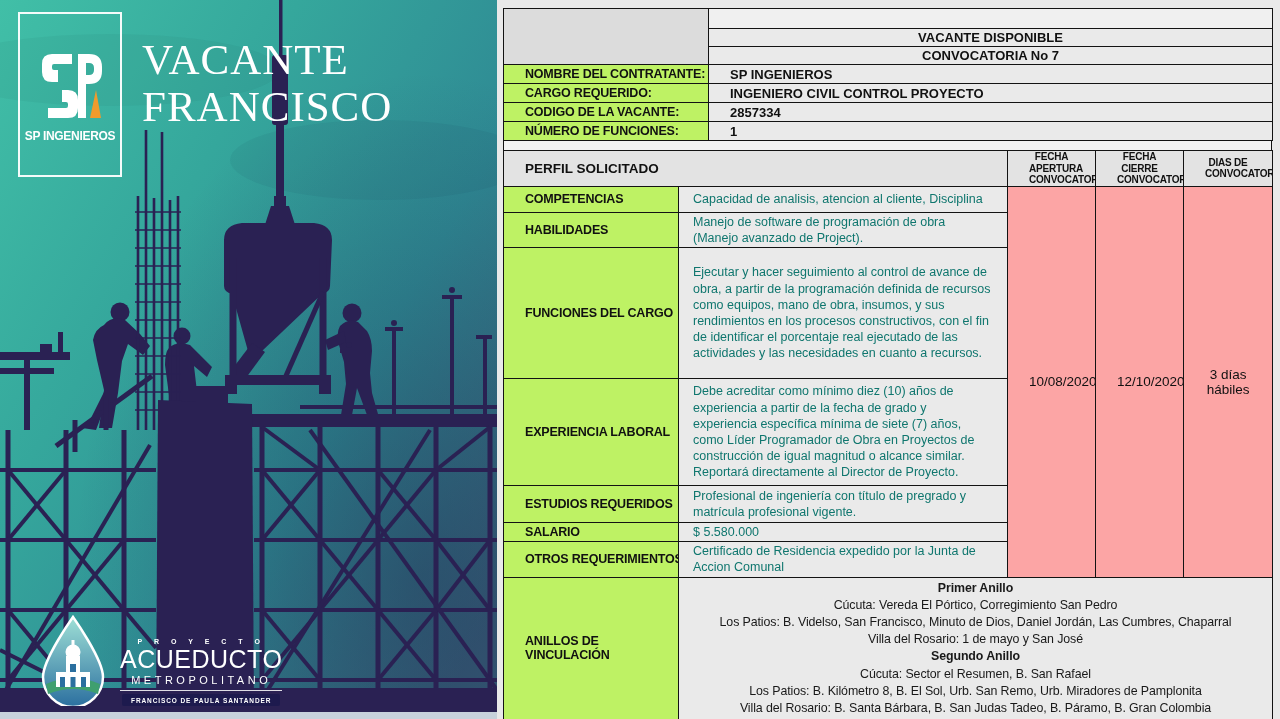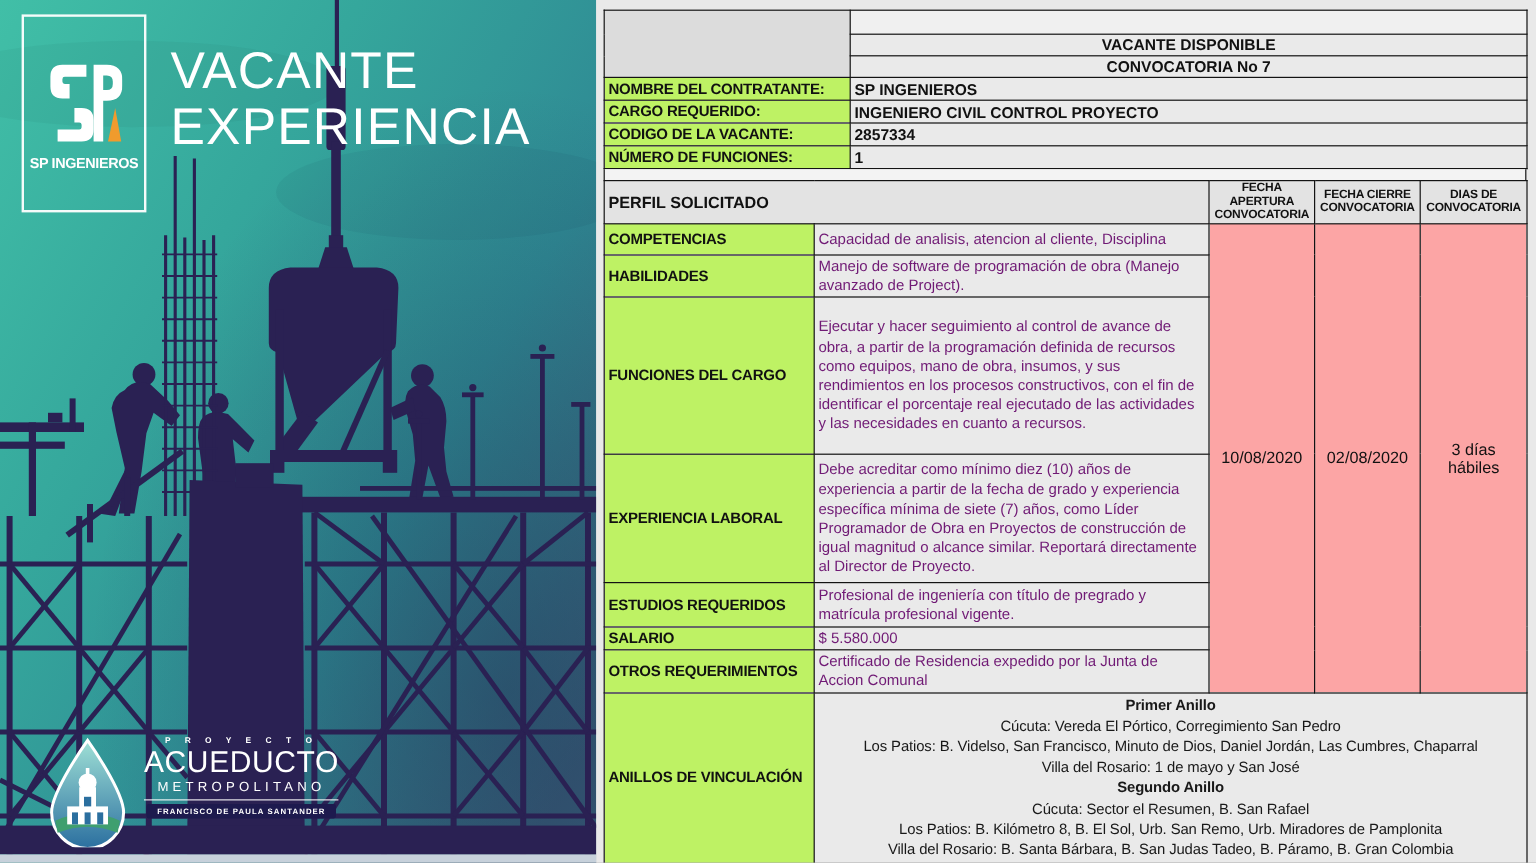--- a/index.html
+++ b/index.html
@@ -8,50 +8,50 @@
          font-family:"Liberation Sans","DejaVu Sans",sans-serif;background:#ececec;}
 
   
   .left-panel{position:absolute;left:0;top:0;width:497px;height:719px;overflow:hidden;}
   .left-panel svg.bg{position:absolute;left:0;top:0;}
   .logo-box{position:absolute;left:18px;top:12px;width:104px;height:165px;
             border:2px solid rgba(255,255,255,.95);display:flex;flex-direction:column;
             align-items:center;justify-content:flex-start;padding-top:38px;}
   .company-name{color:#fff;font-weight:bold;font-size:12px;letter-spacing:-0.3px;margin-top:9px;white-space:nowrap;}
   .page-title{position:absolute;left:142px;top:36px;color:#fff;font-size:43px;line-height:47px;
-              font-weight:400;letter-spacing:1px;}
+              font-weight:400;letter-spacing:1px;font-family:Liberation Serif, serif;}
   .banner{position:absolute;left:141px;top:140px;width:307px;height:33px;background:#f2f400;
           display:flex;align-items:center;padding-left:15px;
           color:#263057;font-weight:600;font-size:19px;letter-spacing:0.2px;}
-  .acueducto{position:absolute;left:34px;top:614px;display:flex;align-items:flex-start;}
+  .acueducto{position:absolute;left:34px;top:614px;display:flex;align-items:flex-end;}
   .acu-text{margin-left:8px;display:flex;flex-direction:column;align-items:center;color:#fff;}
   .acu-project{font-size:7px;letter-spacing:5px;font-weight:bold;margin-bottom:2px;}
   .acu-name{font-size:25px;letter-spacing:0.5px;font-weight:400;line-height:25px;}
   .acu-sub{font-size:11px;letter-spacing:3.5px;margin-top:2px;}
   .acu-rule{width:162px;border-top:1px solid rgba(255,255,255,.85);margin-top:4px;}
   .acu-band{margin-top:3px;background:#1d1a4e;border-radius:2px;padding:2.5px 9px;
             font-size:6.5px;font-weight:bold;letter-spacing:0.9px;white-space:nowrap;}
 
   
   .right-panel{position:absolute;left:497px;top:0;width:783px;height:719px;background:#e9e9e9;}
   .tbl-wrap{position:absolute;left:6px;top:8px;width:769px;}
   table{border-collapse:collapse;table-layout:fixed;width:769px;}
-  td{border:1.5px solid #131313;overflow:hidden;padding:0 3px;vertical-align:middle;
+  td{border:1.5px solid #131313;overflow:hidden;padding:0 21px;vertical-align:middle;
      font-size:13px;color:#111;}
   .lab{background:#bef264;font-weight:bold;font-size:12.5px;letter-spacing:-0.2px;white-space:nowrap;}
   .val{background:#eaeaea;}
   .valb{background:#eaeaea;font-weight:bold;}
   .cen{text-align:center;font-weight:bold;background:#eaeaea;}
   .blank{background:#f0f0f0;}
   .topleft{background:#dcdcdc;}
   .spacer{height:9px;background:#f3f3f3;border-left:1.5px solid #131313;border-right:1.5px solid #131313;}
   .datehead{background:#e3e3e3;font-weight:bold;font-size:10px;line-height:11.5px;
             text-align:center;white-space:pre-line;letter-spacing:-0.2px;}
   .perfil-title{background:#e3e3e3;font-weight:bold;font-size:13.5px;}
-  .para{font-size:12.5px;line-height:16.2px;padding:1px 3px;color:#701a75;}
+  .para{font-size:12.5px;line-height:16.2px;padding:1px 14px;color:#0f766e;}
   .datecell{background:#fca5a5;text-align:center;font-size:13.5px;margin-top:40px;}
   .anillos-cell{background:#eaeaea;padding:2px 20px;}
   .anillos-line{font-size:12.4px;line-height:17.2px;text-align:center;letter-spacing:-0.1px;color:#191919;}
   .anillos-line.hdr{font-weight:bold;}
 </style>
 </head>
 <body>
 
 <div id="stage">
 
@@ -228,21 +228,21 @@
           <path d="M10 66 h20 q10 0 10 -10 v-8 q0 -10 -10 -10 h-6 v12 h4 q2 0 2 2 v2 q0 2 -2 2 H10 Z"></path>
           <path fill-rule="evenodd" d="M40 2 h11 q13 0 13 13 v4 q0 13 -13 13 h-3 v34 h-8 Z M48 11 v12 h3 q5 0 5 -5 v-2 q0 -5 -5 -5 Z"></path>
         </g>
         <path d="M52 66 L58 38 L63 66 Z" fill="#f09b2d"></path>
       </svg>
       <div class="company-name">SP INGENIEROS</div>
     </div>
 
     <div class="page-title">
       <div>VACANTE</div>
-      <div>EXPERIENCIA</div>
+      <div>FRANCISCO</div>
     </div>
 
 
     <div class="acueducto">
       <svg width="78" height="92" viewBox="0 0 78 92">
         <path d="M39 3 C39 3 9 45 9 63 a30 30 0 0 0 60 0 C69 45 39 3 39 3 Z" fill="url(#dropg)" stroke="#ffffff" stroke-width="2.5"></path>
         <path d="M12 70 Q39 58 66 70 L64 80 Q39 70 14 80 Z" fill="#3f9f6f"></path>
         <rect x="37.5" y="26" width="3" height="7" fill="#fff"></rect>
         <circle cx="39" cy="38" r="7.5" fill="#fff"></circle>
         <rect x="32" y="42" width="14" height="18" fill="#fff"></rect>
@@ -317,21 +317,21 @@
 CONVOCATORIA</td>
           <td class="datehead">FECHA CIERRE
 CONVOCATORIA</td>
           <td class="datehead">DIAS DE
 CONVOCATORIA</td>
         </tr>
         <tr>
           <td class="lab" style="height:26px">COMPETENCIAS</td>
           <td class="val para">Capacidad de analisis, atencion al cliente, Disciplina</td>
           <td class="datecell" rowspan="7">10/08/2020</td>
-          <td class="datecell" rowspan="7">02/08/2020</td>
+          <td class="datecell" rowspan="7">12/10/2020</td>
           <td class="datecell" rowspan="7">3 días hábiles</td>
         </tr>
         <tr>
           <td class="lab" style="height:34px">HABILIDADES</td>
           <td class="val para">Manejo de software de programación de obra (Manejo avanzado de Project).</td>
         </tr>
         <tr>
           <td class="lab" style="height:131px">FUNCIONES DEL CARGO</td>
           <td class="val para">Ejecutar y hacer seguimiento al control de avance de obra, a partir de la programación definida de recursos como equipos, mano de obra, insumos, y sus rendimientos en los procesos constructivos, con el fin de identificar el porcentaje real ejecutado de las actividades y las necesidades en cuanto a recursos.</td>
         </tr>

